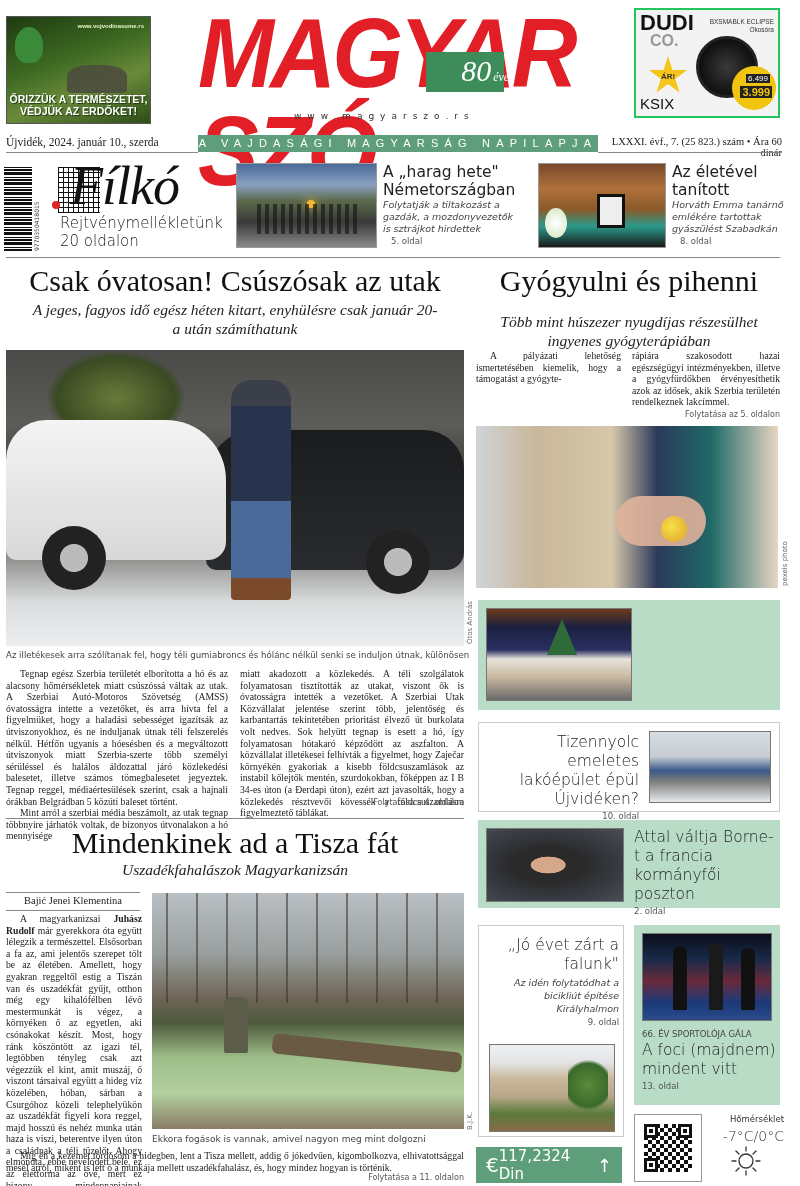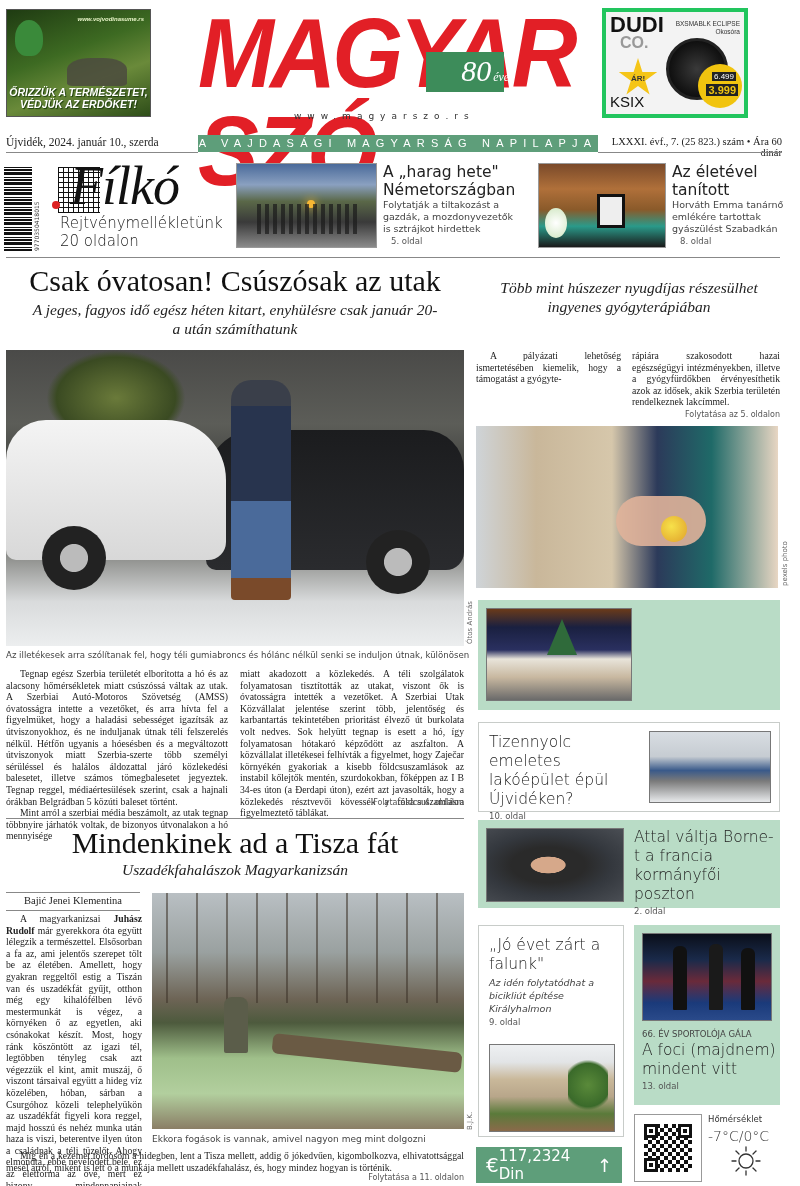--- a/index.html
+++ b/index.html
@@ -2,35 +2,35 @@
 <html><head>
   <meta charset="utf-8">
   <style>
     * { box-sizing: border-box; margin: 0; padding: 0; }
     html, body { width: 800px; height: 1186px; background: #fff; overflow: hidden; }
     body { position: relative; font-family: "DejaVu Serif", serif; color: #222; }
     .abs { position: absolute; }
     .rule { position: absolute; height: 1px; background: #888; }
 
     
-    .ad-left { left: 6px; top: 9px; width: 145px; height: 108px; border: 1px solid #555;
-      background: linear-gradient(160deg, #1f3b12 0%, #3d6a22 40%, #6a8a3a 65%, #2e4d19 100%); overflow: hidden; font-style: italic; }
+    .ad-left { left: 6px; top: 16px; width: 145px; height: 108px; border: 1px solid #555;
+      background: linear-gradient(160deg, #1f3b12 0%, #3d6a22 40%, #6a8a3a 65%, #2e4d19 100%); overflow: hidden; }
     .ad-left .logo { position: absolute; left: 8px; top: 10px; width: 28px; height: 36px; background: #3a8a3a; border-radius: 50% 50% 40% 40%; }
     .ad-left .url { position: absolute; right: 6px; top: 6px; font-size: 6px; color: #e8f5c8; font-family: "Liberation Sans", sans-serif; font-weight: bold; }
     .ad-left .deer { position: absolute; left: 60px; top: 48px; width: 60px; height: 28px; background: #4b4a3e; border-radius: 40% 40% 10% 10%; opacity: .85; }
     .ad-left .slogan { position: absolute; left: 0; right: 0; bottom: 6px; text-align: center; color: #fff; font-family: "Liberation Sans", sans-serif; font-weight: bold; font-size: 10.5px; line-height: 12px; text-shadow: 1px 1px 1px #1a3a0a; }
 
     .masthead { left: 198px; top: 10px; width: 400px; height: 106px; }
     .masthead .title { position: absolute; left: 0; top: -6px; font-family: "Liberation Sans", sans-serif; font-weight: bold; font-style: italic; font-size: 98px; color: #e21f26; letter-spacing: -4px; line-height: 1; transform: scaleX(0.93); transform-origin: left top; }
     .masthead .badge { position: absolute; left: 228px; top: 42px; width: 78px; height: 40px; background: #3d8c5a; color: #fff; font-family: "Liberation Serif", serif; font-style: italic; display: flex; align-items: baseline; justify-content: center; padding-top: 2px; }
     .masthead .badge .n { font-size: 30px; line-height: 34px; margin-left: 45px; }
     .masthead .badge .e { font-size: 12px; margin-left: 2px; }
     .masthead .url { position: absolute; left: 96px; top: 101px; font-size: 9px; letter-spacing: 6px; color: #333; font-family: "DejaVu Sans", sans-serif; }
 
-    .ad-right { left: 602px; top: 8px; width: 146px; height: 110px; border: 4px solid #22c55e; background: #f3f3f3; overflow: hidden; }
+    .ad-right { left: 634px; top: 8px; width: 146px; height: 110px; border: 2px solid #22c55e; background: #f3f3f3; overflow: hidden; }
     .ad-right .brand { position: absolute; left: 4px; top: 2px; font-family: "Liberation Sans", sans-serif; font-weight: bold; font-size: 22px; color: #111; line-height: 22px; }
     .ad-right .brand2 { position: absolute; left: 14px; top: 22px; font-family: "Liberation Sans", sans-serif; font-weight: bold; font-size: 16px; color: #999; }
     .ad-right .model { position: absolute; right: 4px; top: 8px; font-size: 6.5px; color: #333; text-align: right; font-family: "Liberation Sans", sans-serif; line-height: 8px; }
     .ad-right .watch { position: absolute; left: 60px; top: 26px; width: 62px; height: 62px; border-radius: 50%; background: radial-gradient(circle, #3a3a3a 0%, #151515 60%, #000 100%); border: 3px solid #222; }
     .ad-right .star { position: absolute; left: 12px; top: 46px; width: 40px; height: 40px; background: #f5c518; clip-path: polygon(50% 0%, 61% 35%, 98% 35%, 68% 57%, 79% 91%, 50% 70%, 21% 91%, 32% 57%, 2% 35%, 39% 35%); display: flex; align-items: center; justify-content: center; font-size: 8px; font-weight: bold; color: #333; font-family: "Liberation Sans", sans-serif; }
     .ad-right .price { position: absolute; right: 2px; bottom: 6px; width: 44px; height: 44px; border-radius: 50%; background: #f1c40f; }
     .ad-right .price .old { position: absolute; right: 6px; top: 8px; background: #222; color: #fff; font-size: 8px; padding: 0 2px; font-family: "Liberation Sans", sans-serif; }
     .ad-right .price .new { position: absolute; right: 4px; top: 20px; background: #222; color: #f1c40f; font-size: 11px; font-weight: bold; padding: 0 2px; font-family: "Liberation Sans", sans-serif; }
     .ad-right .six { position: absolute; left: 4px; bottom: 4px; font-family: "Liberation Sans", sans-serif; font-size: 15px; color: #111; }
 
@@ -44,21 +44,21 @@
     .barcode-num { left: 33px; top: 165px; width: 8px; height: 86px; font-size: 6px; writing-mode: vertical-rl; transform: rotate(180deg); font-family: "DejaVu Sans", sans-serif; color: #333; }
     .filko-logo { left: 52px; top: 163px; width: 150px; height: 50px; }
     .filko-logo .grid { position: absolute; left: 6px; top: 4px; width: 42px; height: 46px; background:
       repeating-linear-gradient(0deg, #111 0 1px, transparent 1px 5px), repeating-linear-gradient(90deg, #111 0 1px, transparent 1px 5px); }
     .filko-logo .txt { position: absolute; left: 18px; top: -8px; font-family: "Liberation Serif", serif; font-style: italic; font-size: 54px; color: #111; letter-spacing: -1px; }
     .filko-logo .dot { position: absolute; left: 0; top: 38px; width: 8px; height: 8px; border-radius: 50%; background: #d22; }
     .filko-sub { left: 60px; top: 214px; font-size: 15px; line-height: 18px; color: #222; font-family: "DejaVu Sans", sans-serif; font-weight: 300; }
 
     .teaser-img { position: absolute; border: 1px solid #999; overflow: hidden; }
     .t-title { font-family: "DejaVu Sans", sans-serif; font-size: 15.5px; line-height: 18px; color: #222; }
-    .t-sub { font-family: "DejaVu Sans", sans-serif; font-size: 9.5px; line-height: 12px; color: #444; }
+    .t-sub { font-family: "DejaVu Sans", sans-serif; font-style: italic; font-size: 9.5px; line-height: 12px; color: #444; }
     .t-page { font-family: "DejaVu Sans", sans-serif; font-size: 8.5px; color: #555; margin-top: 1px; margin-left: 8px; }
 
     
     h1.hl { font-family: "Liberation Serif", serif; font-weight: normal; font-size: 30px; color: #111; text-align: center; }
     .dek { font-family: "Liberation Serif", serif; font-style: italic; font-size: 15.5px; line-height: 19px; text-align: center; color: #222; }
     .body-text { font-family: "Liberation Serif", serif; font-size: 9.7px; line-height: 11.6px; text-align: justify; color: #222; }
     .body-text p { text-indent: 14px; }
     .cont { font-family: "DejaVu Sans", sans-serif; font-size: 8px; color: #555; text-align: right; }
     .caption { font-family: "DejaVu Sans", sans-serif; font-size: 9px; color: #444; }
     .credit { font-family: "DejaVu Sans", sans-serif; font-size: 7px; color: #666; writing-mode: vertical-rl; transform: rotate(180deg); }
@@ -79,34 +79,34 @@
 
     .tisza-photo { left: 152px; top: 893px; width: 312px; height: 236px;
       background: linear-gradient(180deg, #b9bfc3 0%, #9aa1a0 25%, #6d6455 45%, #4d5a3d 55%, #9fbf8a 70%, #b2cf9e 85%, #8a7e66 100%); }
     .tisza-photo .trees { position: absolute; left: 0; top: 0; right: 0; height: 110px; background: repeating-linear-gradient(90deg, transparent 0 14px, rgba(60,50,40,.55) 14px 16px, transparent 16px 30px); }
     .tisza-photo .log { position: absolute; left: 120px; top: 150px; width: 190px; height: 20px; background: #6a5a44; transform: rotate(6deg); border-radius: 6px; }
     .tisza-photo .man { position: absolute; left: 72px; top: 104px; width: 24px; height: 56px; background: #5b5d4a; border-radius: 8px 8px 2px 2px; }
 
     
     .box { position: absolute; padding: 0; }
     .box.green { background: #b9dcc6; }
-    .box.white { background: #fff; border: 1px solid #c8ccc9; }
+    .box.white { background: #fff; border: 1px solid #c8ccc9; text-align: right; }
     .box .img { position: absolute; border: 1px solid #777; overflow: hidden; }
     .box .tt { font-family: "DejaVu Sans", sans-serif; font-size: 15.5px; line-height: 19px; color: #222; font-weight: 300; }
     .box .st { font-family: "DejaVu Sans", sans-serif; font-style: italic; font-size: 9.5px; line-height: 13px; color: #444; }
     .box .pg { font-family: "DejaVu Sans", sans-serif; font-size: 8.5px; color: #555; margin-top: 2px; }
     .box .kick { font-family: "DejaVu Sans", sans-serif; font-size: 8.5px; color: #444; }
 
     .currency { left: 476px; top: 1147px; width: 146px; height: 36px; background: #5e9e7a; color: #fff; font-family: "DejaVu Sans", sans-serif; font-size: 15px; display: flex; align-items: center; justify-content: space-between; padding: 0 10px; }
     .qr { left: 634px; top: 1114px; width: 68px; height: 68px; border: 1px solid #999; background: #fff; }
     .qr .code { position: absolute; left: 9px; top: 9px; width: 48px; height: 48px;
       background: repeating-conic-gradient(#111 0 25%, #fff 0 50%) 0 0 / 8px 8px; }
     .qr .fp { position: absolute; width: 14px; height: 14px; border: 3px solid #111; background: #fff; }
     .qr .fp::after { content: ""; position: absolute; left: 2px; top: 2px; width: 4px; height: 4px; background: #111; }
-    .weather { left: 708px; top: 1114px; width: 76px; text-align: left; font-family: "DejaVu Sans", sans-serif; color: #333; }
+    .weather { left: 708px; top: 1114px; width: 76px; text-align: right; font-family: "DejaVu Sans", sans-serif; color: #333; }
     .weather .lbl { font-size: 8.5px; }
     .weather .tmp { font-size: 14px; margin-top: 4px; font-weight: 300; }
     .weather .sun { margin: 2px auto 0; width: 30px; height: 30px; position: relative; }
   </style>
 </head>
 <body>
 
 <div class="abs ad-left">
   <div class="logo"></div>
   <div class="url">www.vojvodinasume.rs</div>
@@ -206,20 +206,21 @@
   <p>Mint arról a szerbiai média beszámolt, az utak tegnap többnyire járhatók voltak, de bizonyos útvonalakon a hó mennyisége</p>
 </div>
 <div class="abs body-text" style="left:240px; top:668px; width:224px;">
   <p style="text-indent:0">miatt akadozott a közlekedés. A téli szolgálatok folyamatosan tisztították az utakat, viszont ők is óvatosságra intették a vezetőket. A Szerbiai Utak Közvállalat jelentése szerint több, jelentőség és karbantartás tekintetében prioritást élvező út burkolata volt nedves. Sok helyütt tegnap is esett a hó, így folyamatosan hótakaró képződött az aszfalton. A közvállalat illetékesei felhívták a figyelmet, hogy Zaječar környékén gyakoriak a kisebb földcsuszamlások az instabil kőlejtők mentén, szurdokokban, főképpen az I B 34-es úton (a Đerdapi úton), ezért azt javasolták, hogy a közlekedés résztvevői kövessék a földcsuszamlásra figyelmeztető táblákat.</p>
 </div>
 <div class="abs cont" style="left:240px; top:798px; width:224px;">Folytatása a 4. oldalon</div>
 
 <div class="rule" style="left:6px; top:818px; width:458px;"></div>
 
 <div class="abs" style="left:476px; top:264px; width:306px;">
+  <h1 class="hl">Gyógyulni és pihenni</h1>
   <div class="dek" style="margin-top:14px;">Több mint húszezer nyugdíjas részesülhet ingyenes gyógyterápiában</div>
 </div>
 <div class="abs body-text" style="left:476px; top:350px; width:145px;">
   <p>A pályázati lehetőség ismertetésében kiemelik, hogy a támogatást a gyógyte-</p>
 </div>
 <div class="abs body-text" style="left:632px; top:350px; width:148px;">
   <p style="text-indent:0">rápiára szakosodott hazai egészségügyi intézményekben, illetve a gyógyfürdőkben érvényesíthetik azok az idősek, akik Szerbia területén rendelkeznek lakcímmel.</p>
 </div>
 <div class="abs cont" style="left:632px; top:410px; width:148px;">Folytatása az 5. oldalon</div>
 <div class="photo care-photo">

